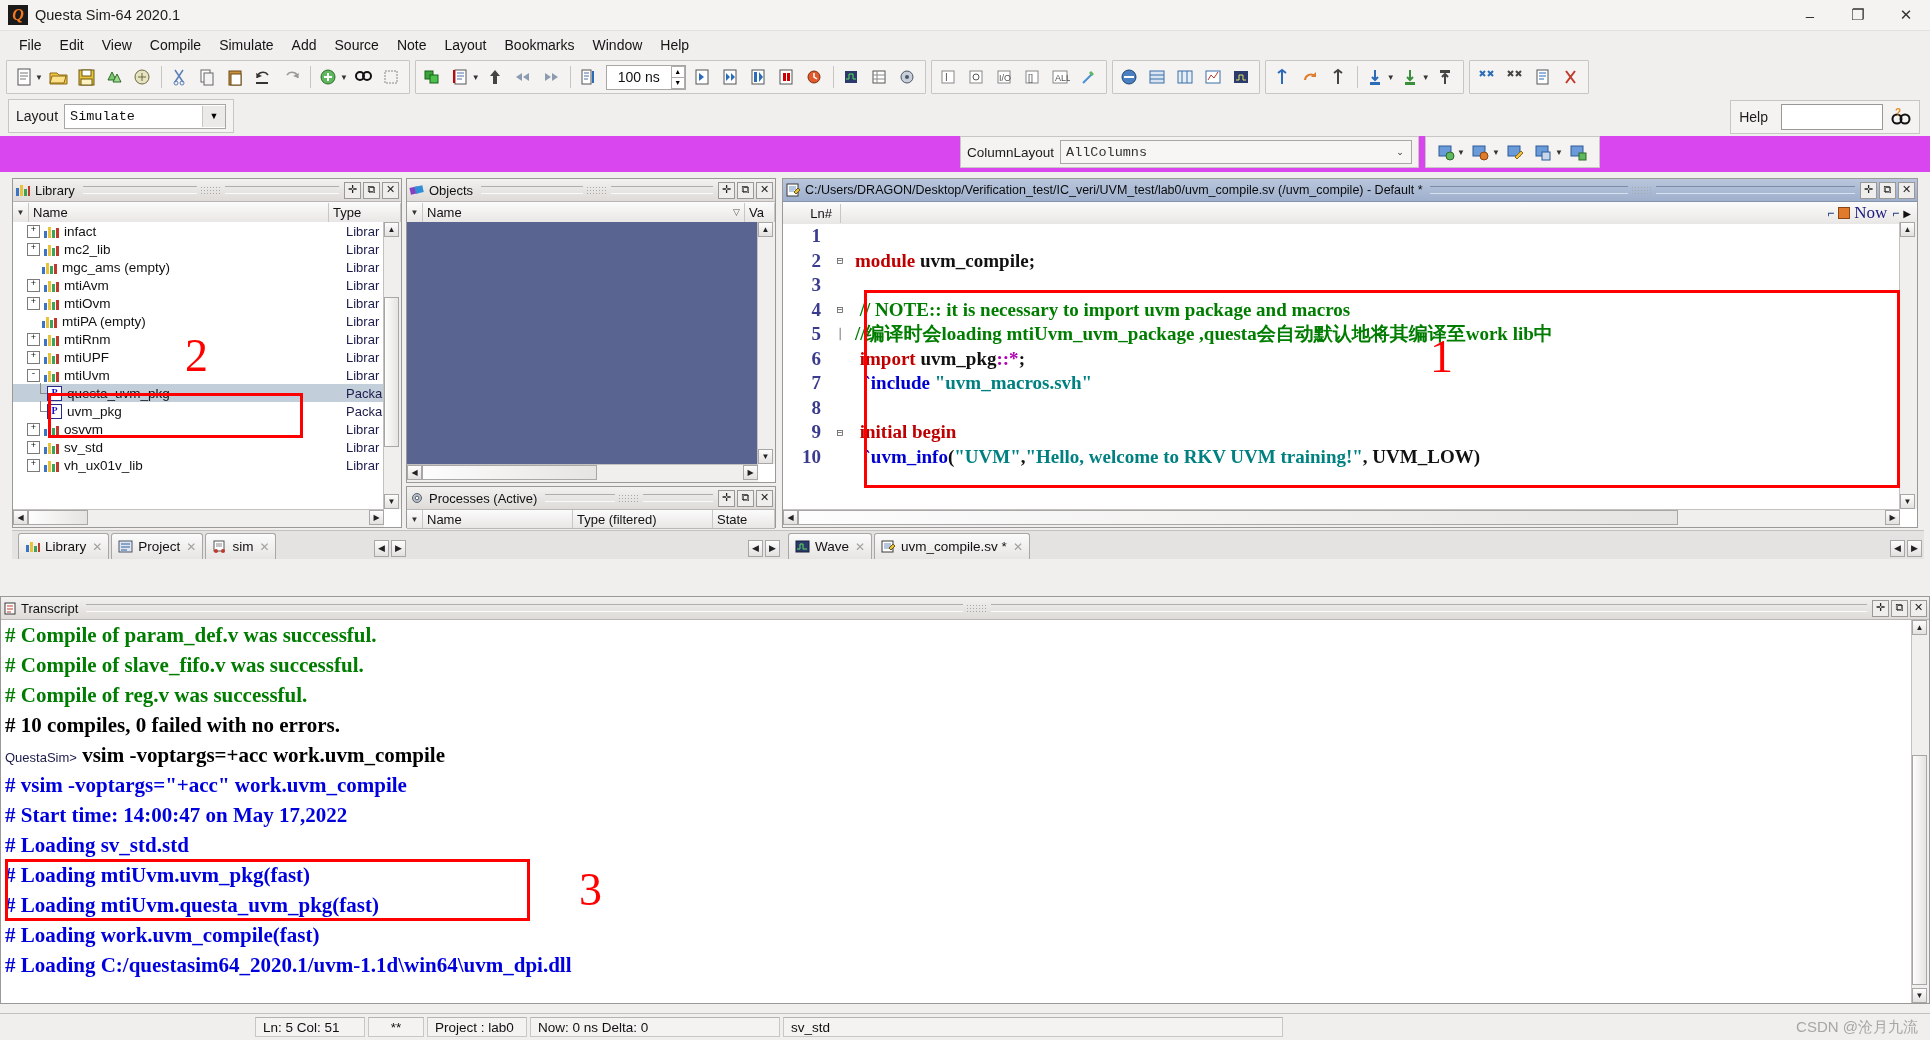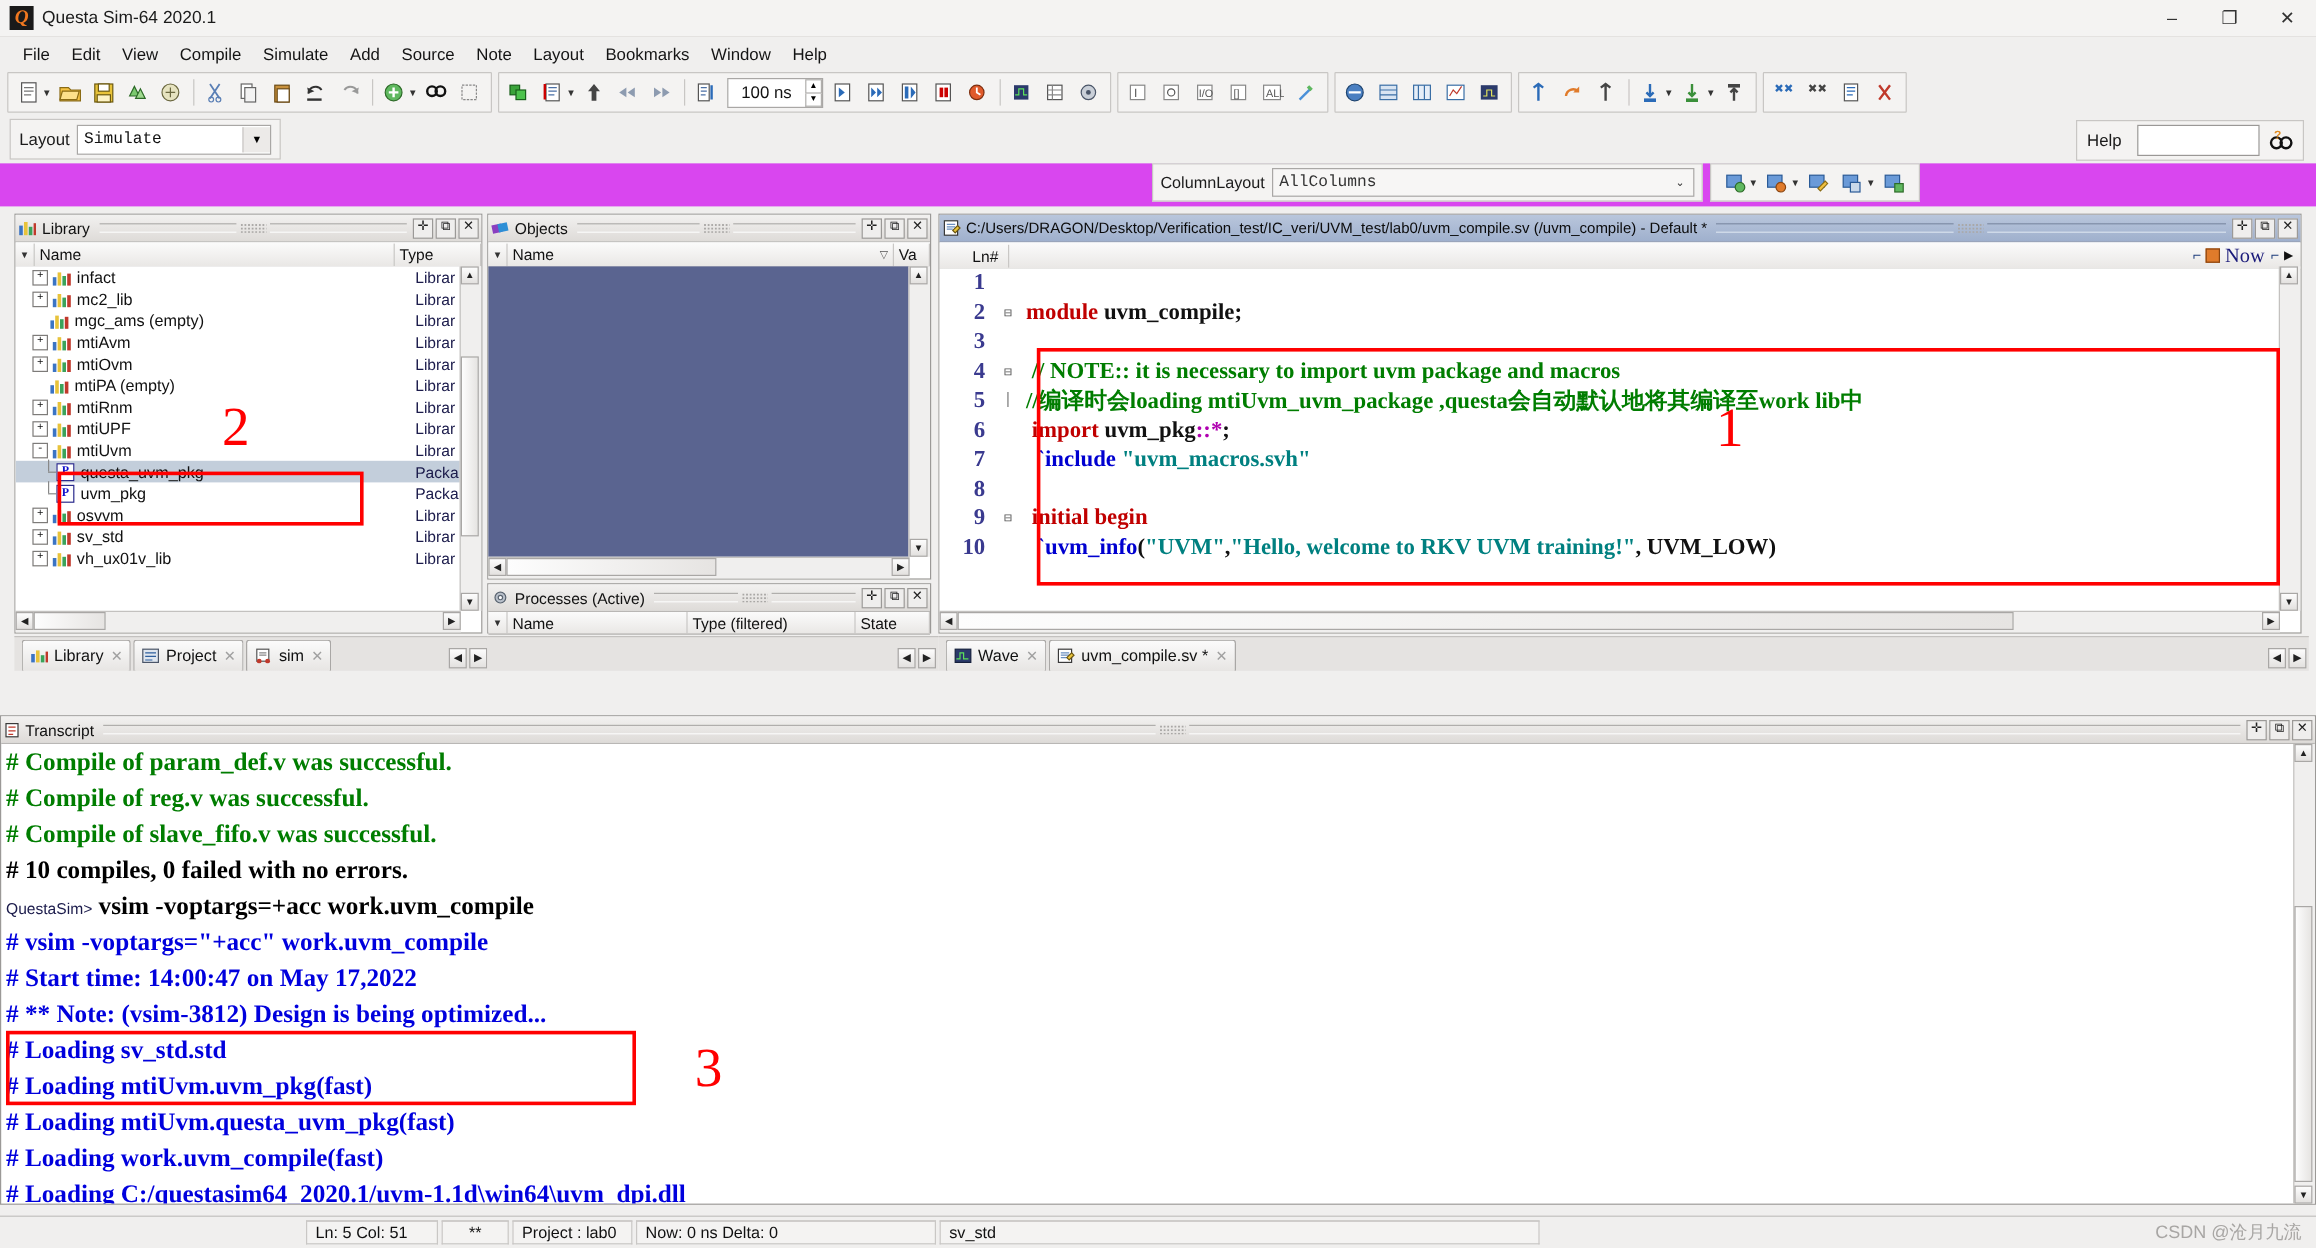--- a/index.html
+++ b/index.html
@@ -1009,27 +1009,26 @@
       <span class="ptitle">Transcript</span>
       <span class="hrule"></span>
         <span class="hgrip"></span>
         <span class="hrule"></span>
       <span class="pbtn">✛</span>
       <span class="pbtn">⧉</span>
       <span class="pbtn">✕</span>
     </div>
     <div class="tsbody">
       <div class="tsline tsgreen"># Compile of param_def.v was successful.</div>
+      <div class="tsline tsgreen"># Compile of slave_fifo.v was successful.</div>
       <div class="tsline tsgreen"># Compile of reg.v was successful.</div>
-      <div class="tsline tsgreen"># Compile of slave_fifo.v was successful.</div>
       <div class="tsline tsblack"># 10 compiles, 0 failed with no errors.</div>
       <div class="tsline tsblack"><span class="tsprompt">QuestaSim&gt;</span><span> vsim -voptargs=+acc work.uvm_compile</span></div>
       <div class="tsline tsblue"># vsim -voptargs="+acc" work.uvm_compile</div>
       <div class="tsline tsblue"># Start time: 14:00:47 on May 17,2022</div>
-      <div class="tsline tsblue"># ** Note: (vsim-3812) Design is being optimized...</div>
       <div class="tsline tsblue"># Loading sv_std.std</div>
       <div class="tsline tsblue"># Loading mtiUvm.uvm_pkg(fast)</div>
       <div class="tsline tsblue"># Loading mtiUvm.questa_uvm_pkg(fast)</div>
       <div class="tsline tsblue"># Loading work.uvm_compile(fast)</div>
       <div class="tsline tsblue"># Loading C:/questasim64_2020.1/uvm-1.1d\win64\uvm_dpi.dll</div>
     </div>
     <div class="vsb" style="top:23px;bottom:0;">
       <div class="sbend">▲</div>
       <div class="sbthumb" style="height:230px;margin-top:120px;width:15px;"></div>
       <div class="sbend" style="position:absolute;bottom:0;">▼</div>

